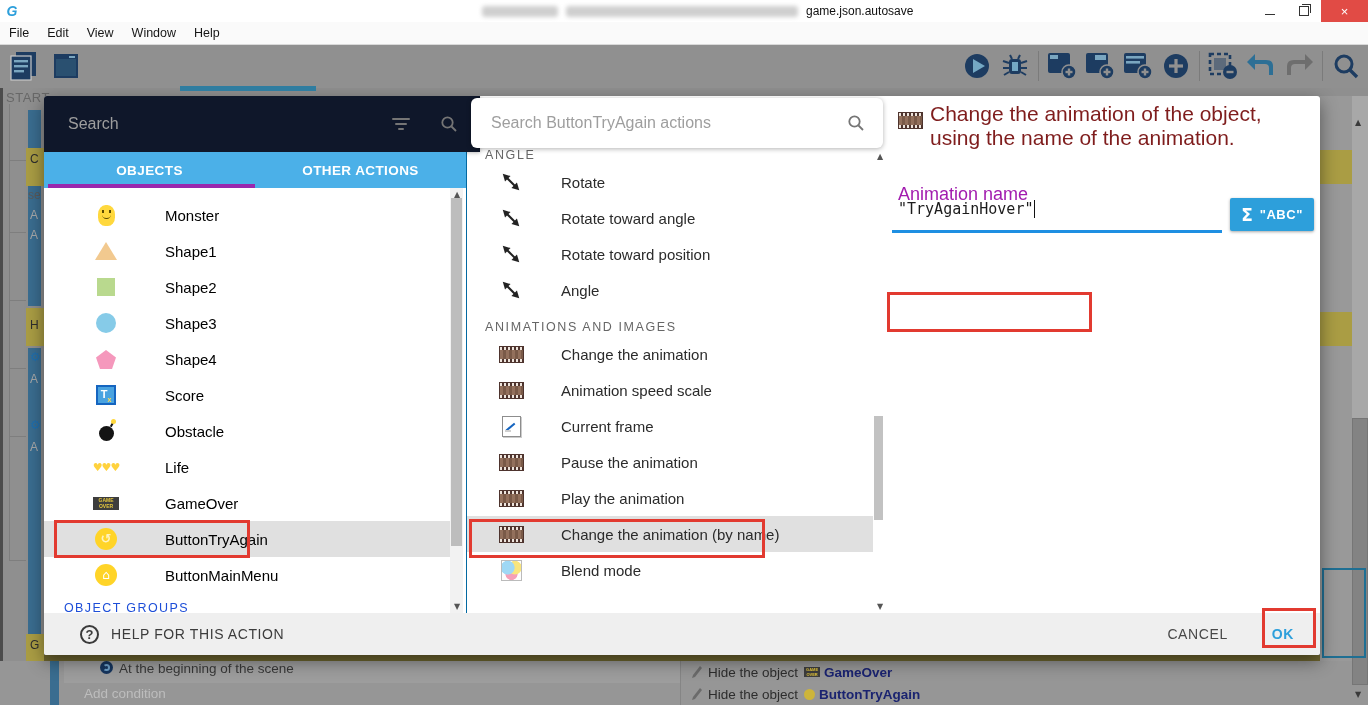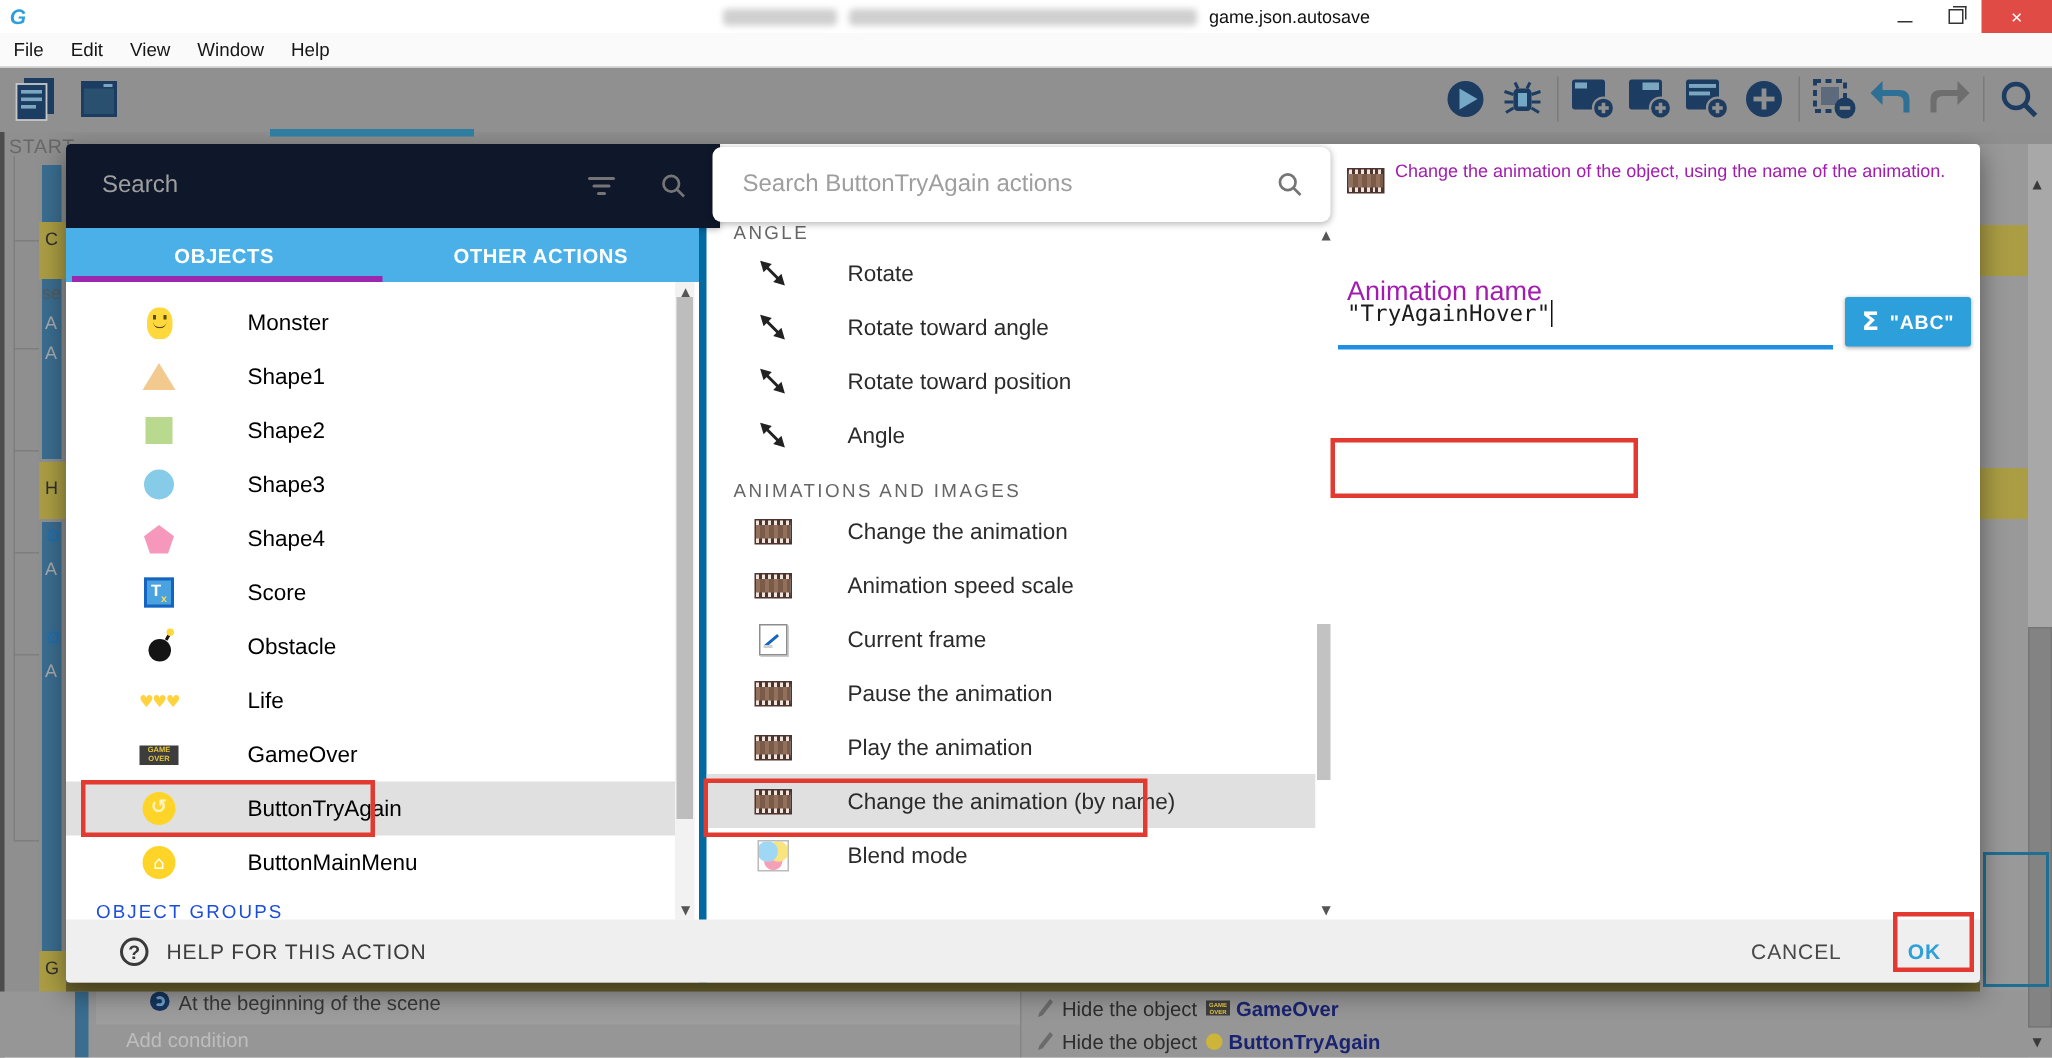--- a/index.html
+++ b/index.html
@@ -68,21 +68,21 @@
   .ev-act-obj{font-size:13.5px;font-weight:bold;color:#1a2370;margin-left:4px}
   .ev-act-ic{margin-left:6px;display:flex;align-items:center}
   .go-mini{width:16px;height:10px;background:#3d3d3d;color:#e5c73c;font-size:4px;line-height:5px;text-align:center;overflow:hidden;font-weight:bold}
   .ya-mini{width:11px;height:11px;border-radius:50%;background:#cdb53a}
 
   
   .dialog{position:absolute;left:44px;top:96px;width:1276px;height:559px;background:#ffffff;border-radius:3px;
           box-shadow:0 6px 18px rgba(0,0,0,.45);z-index:10;overflow:hidden}
   .panel{position:absolute;top:0;bottom:0}
   .p-left{left:0;width:422px}
-  .p-mid{left:422px;width:420px;border-left:5px solid #0369a1}
+  .p-mid{left:422px;width:420px;border-left:1px solid #0369a1}
   .p-right{left:842px;width:434px}
 
   
   .search-head{position:absolute;left:0;top:0;width:436px;height:56px;background:#0f172a;z-index:3;
                box-shadow:0 1px 4px rgba(0,0,0,.25);display:flex;align-items:center}
   .search-ph{font-size:16px;color:#9e9e9e;margin-left:24px;flex:1}
   .filter-ic{width:18px;height:12px;display:flex;flex-direction:column;justify-content:space-between;margin-right:30px}
   .filter-ic i{display:block;height:2px;background:#757575;border-radius:1px}
   .filter-ic i:nth-child(1){width:18px}.filter-ic i:nth-child(2){width:12px;margin:0 auto}.filter-ic i:nth-child(3){width:6px;margin:0 auto}
   .tabbar{position:absolute;left:0;top:56px;width:422px;height:36px;background:#4bb0e8;z-index:3;display:flex}
@@ -118,21 +118,21 @@
   .sec-header.first{margin-top:0}
   .act-row{height:36px;display:flex;align-items:center;padding-left:30px}
   .act-row.sel{background:#e0e0e0}
   .act-ic{width:28px;display:flex;align-items:center;justify-content:center}
   .act-label{font-size:15px;color:#2b2b2b;margin-left:36px;white-space:nowrap}
   .sc-mid{left:406px;top:54px;width:11px;bottom:42px;background:transparent}
   .sc-thumb-mid{position:absolute;left:1px;top:266px;width:9px;height:104px;background:#c2c2c2}
 
   
   .desc-ic{position:absolute;left:12px;top:16px}
-  .desc-text{position:absolute;left:44px;top:6px;width:380px;font-size:12px;color:#a21caf;line-height:24px}
+  .desc-text{position:absolute;left:44px;top:6px;width:380px;font-size:21px;color:#7f1d1d;line-height:24px}
   .field-label{position:absolute;left:12px;top:88px;font-size:18px;color:#a21caf}
   .field-value{position:absolute;left:12px;top:104px;font-family:"DejaVu Sans Mono",monospace;font-size:15px;color:#1c1c1c;display:flex;align-items:center}
   .caret{width:1px;height:18px;background:#111;margin-left:1px}
   .field-underline{position:absolute;left:6px;top:134px;width:330px;height:3px;background:#1e8fe2}
   .expr-btn{position:absolute;left:344px;top:102px;width:84px;height:33px;background:#2d9fdb;border-radius:2px;
             box-shadow:0 1px 3px rgba(0,0,0,.35);display:flex;align-items:center;justify-content:center;gap:7px;color:#fff}
   .sigma{font-size:17px;font-weight:bold;font-family:"DejaVu Sans",sans-serif}
   .expr-label{font-size:13px;font-weight:bold;letter-spacing:.5px}
 
   

